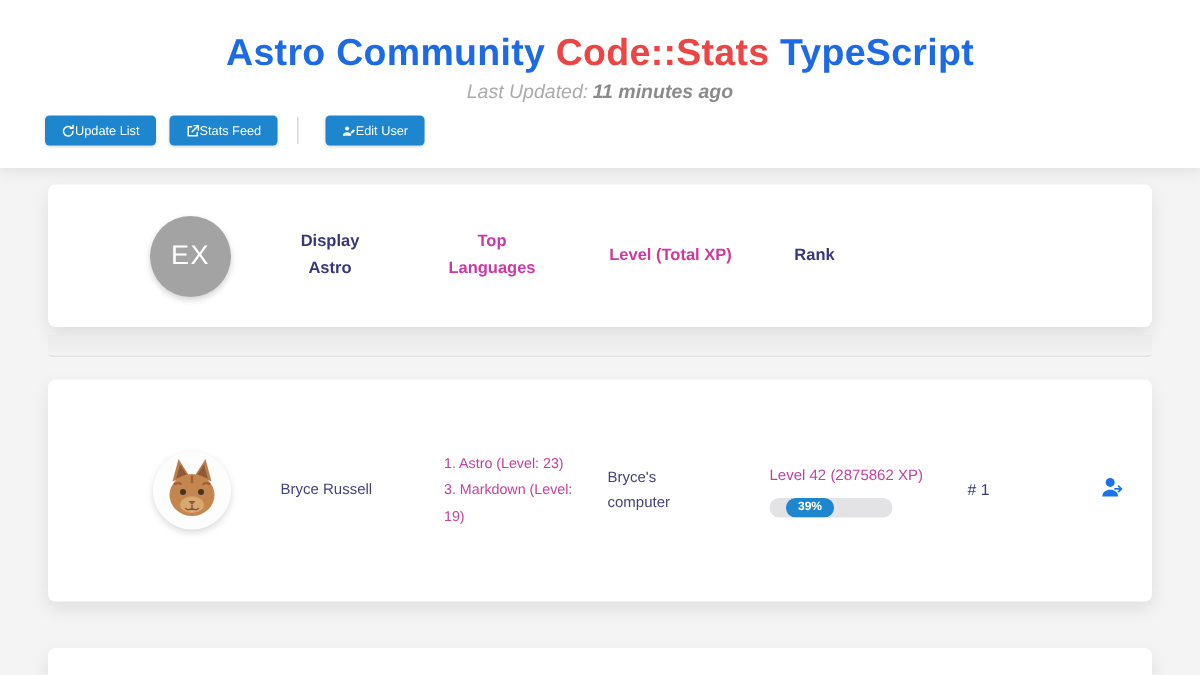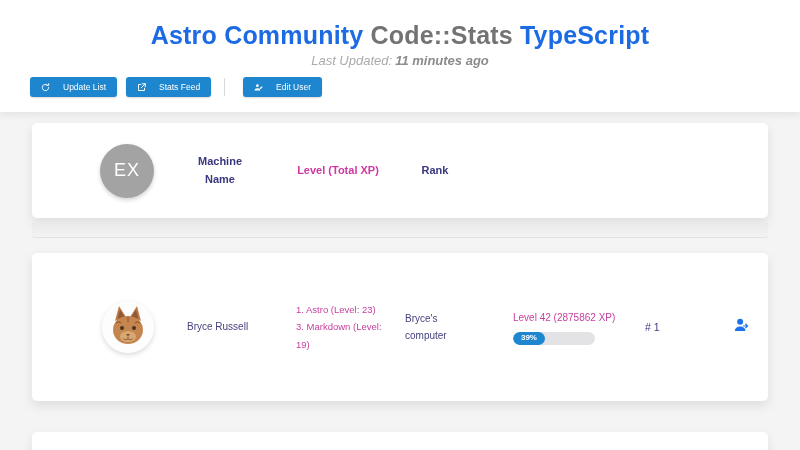--- a/index.html
+++ b/index.html
@@ -17,39 +17,39 @@
     box-shadow:0 3px 8px rgba(0,0,0,0.07);
   }
   .page-title {
     padding-top:20px;
     text-align:center;
     font-size:25px; font-weight:700; line-height:1.25;
     letter-spacing:0.2px;
     white-space:nowrap;
   }
   .t-blue   { color:#1d6be4; }
-  .t-purple { color:#737373; }
+  .t-purple { color:#ef4444; }
   .page-title span { display:inline;text-align:center; }
   .page-title .sp { display:inline-block; width:7px; }
 
   .subtitle {
     margin-top:2px;
     text-align:center;
     font-size:13px; font-style:italic;
     color:#ababab;
   }
   .subtitle b { color:#8b8b8b; font-weight:700; margin-left:3px; }
 
   
   .toolbar {
     position:absolute; left:30px; top:77px;
     display:flex; align-items:center;
   }
   .btn {
-    display:inline-flex; align-items:center; gap:13px;
+    display:inline-flex; align-items:center; gap:0;
     background:#1e86cf; color:#fff;
     border:none; border-radius:3px;
     font-family:inherit;
     font-size:8.5px; font-weight:500;
     padding:5px 11px; height:20px;
     cursor:pointer;
     box-shadow:0 1px 2px rgba(0,0,0,0.15);
     margin-right:9px;
   }
   .btn svg { width:9px; height:9px; display:block; }
@@ -169,21 +169,22 @@
       <span>Edit User</span>
     </button>
   </div>
 </div>
 
 <div class="card header-card">
   <div class="grid-row">
     <div>
       <div class="avatar-ex">EX</div>
     </div>
-    <div class="col-head ch-purple">Machine Name</div>
+    <div class="col-head ch-purple">Display Astro</div>
+    <div class="col-head ch-pink">Top Languages</div>
     <div class="col-head ch-pink wide">Level (Total XP)</div>
     <div class="col-head ch-purple ch-rank">Rank</div>
     <div></div>
   </div>
 </div>
 
 <div class="stack-strip"></div>
 
 <div class="card row-card">
   <div class="grid-row">
@@ -207,21 +208,21 @@
     </div>
     <div class="cell-name">Bryce Russell</div>
     <div class="cell-langs">
       <div>1. Astro (Level: 23)</div>
       <div>3. Markdown (Level: 19)</div>
     </div>
     <div class="cell-machine">Bryce's computer</div>
     <div class="cell-level">
       <div>Level 42 (2875862 XP)</div>
       <div class="progress-track">
-        <div class="progress-fill" style="width: 39%;">39%</div>
+        <div class="progress-fill" style="width: 39%; margin-left: 11px;">39%</div>
       </div>
     </div>
     <div class="cell-rank"># 1</div>
     <div class="cell-action">
       <span><svg viewBox="0 0 24 24" fill="#1a73e8">
             <circle cx="9.5" cy="7.5" r="4"></circle>
             <path d="M2.5 20c0-4 3.2-6 7-6s7 2 7 6z"></path>
             <path d="M15.5 13.8h5.4l-2-2 1.3-1.3 4.2 4.2-4.2 4.2-1.3-1.3 2-2h-5.4z" transform="translate(0.5,1.2) scale(0.82)"></path>
           </svg></span>
     </div>

